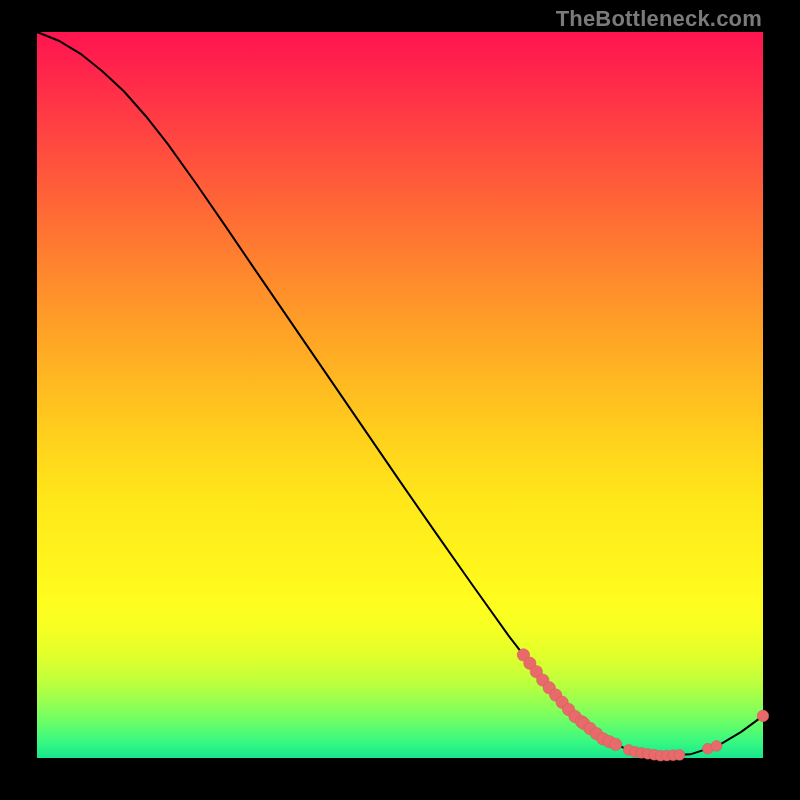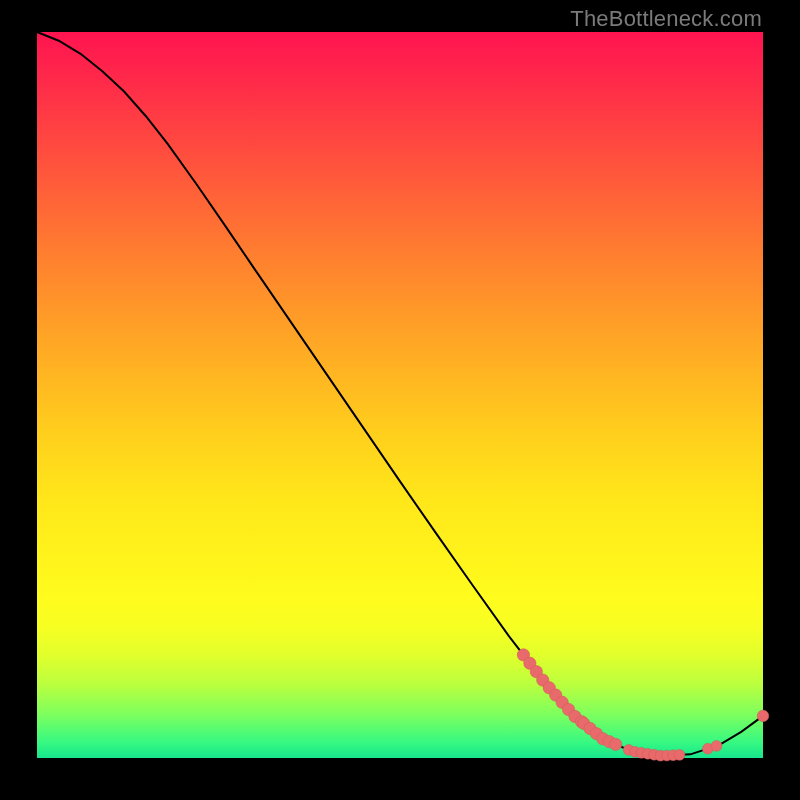--- a/index.html
+++ b/index.html
@@ -51,21 +51,21 @@
     width: 726px;
     height: 726px;
     overflow: visible;
   }
   .watermark {
     position: absolute;
     top: 6px;
     right: 38px;
     color: #7a7a7a;
     font-size: 22px;
-    font-weight: 400;
+    font-weight: 700;
     letter-spacing: 0.2px;
     user-select: none;
   }
 </style>
 </head>
 <body>
 <div class="frame">
 
   <div class="watermark">TheBottleneck.com</div>
 

